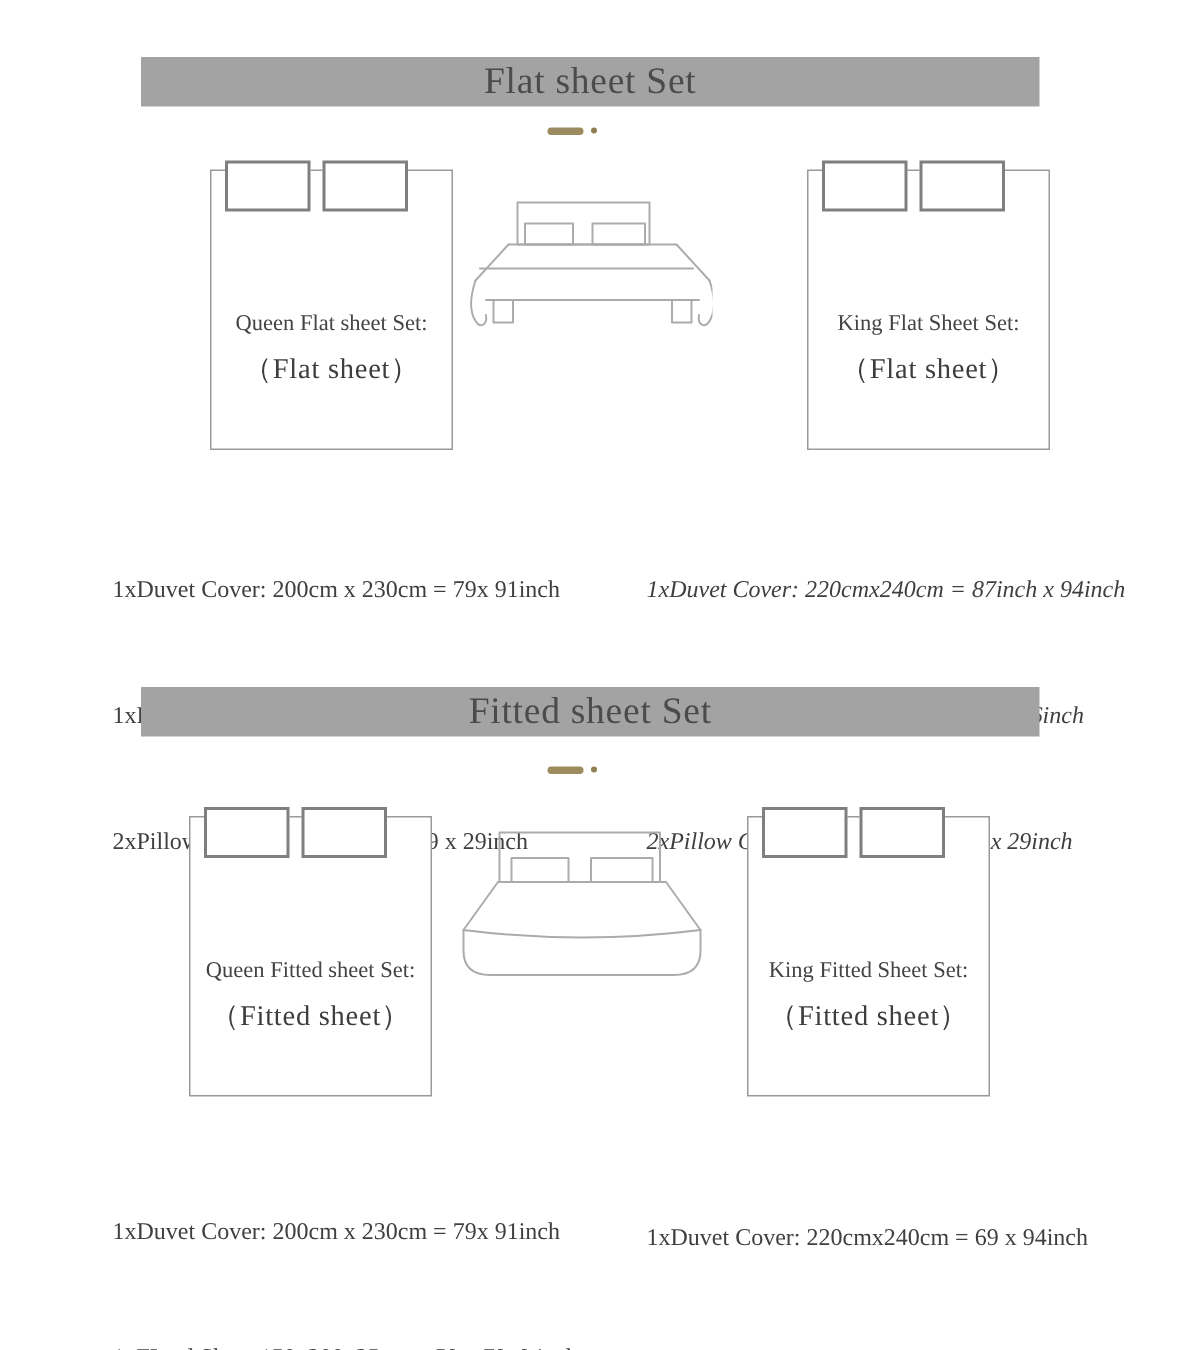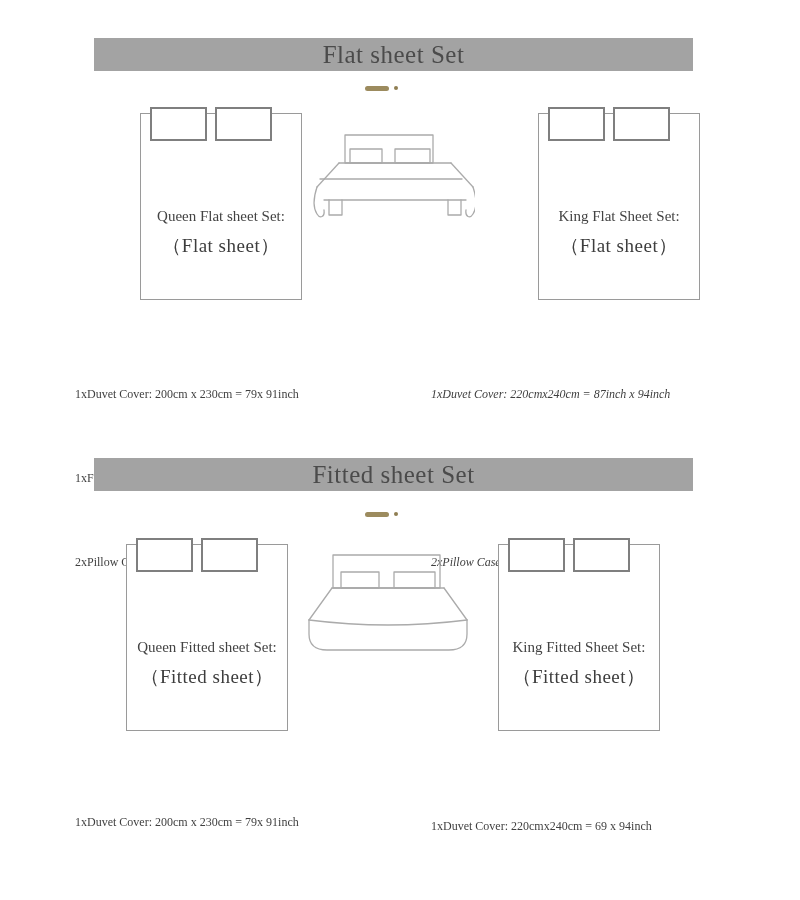--- a/index.html
+++ b/index.html
@@ -52,21 +52,21 @@
   .d-s1-right{left:498px;top:107px;margin-left:40px;}
   .d-s2-left{left:126px;top:538px;}
   .d-s2-right{left:498px;top:538px;}
   
   .bed{position:absolute;}
   .bed-1{left:305px;top:130px;}
   .bed-2{left:303px;top:552px;}
   .bed svg{display:block;}
   
   .specs{
-    position:absolute;font-size:12px;line-height:28px;color:#3f3f3f;
+    position:absolute;font-size:16px;line-height:28px;color:#3f3f3f;
     white-space:pre;
   }
   .sp-s1-left{left:75px;top:324px;}
   .sp-s1-right{left:431px;top:324px;font-style:italic;}
   .sp-s2-left{left:75px;top:752px;}
   .sp-s2-right{left:431px;top:756px;}
 </style>
 </head>
 <body>
 

